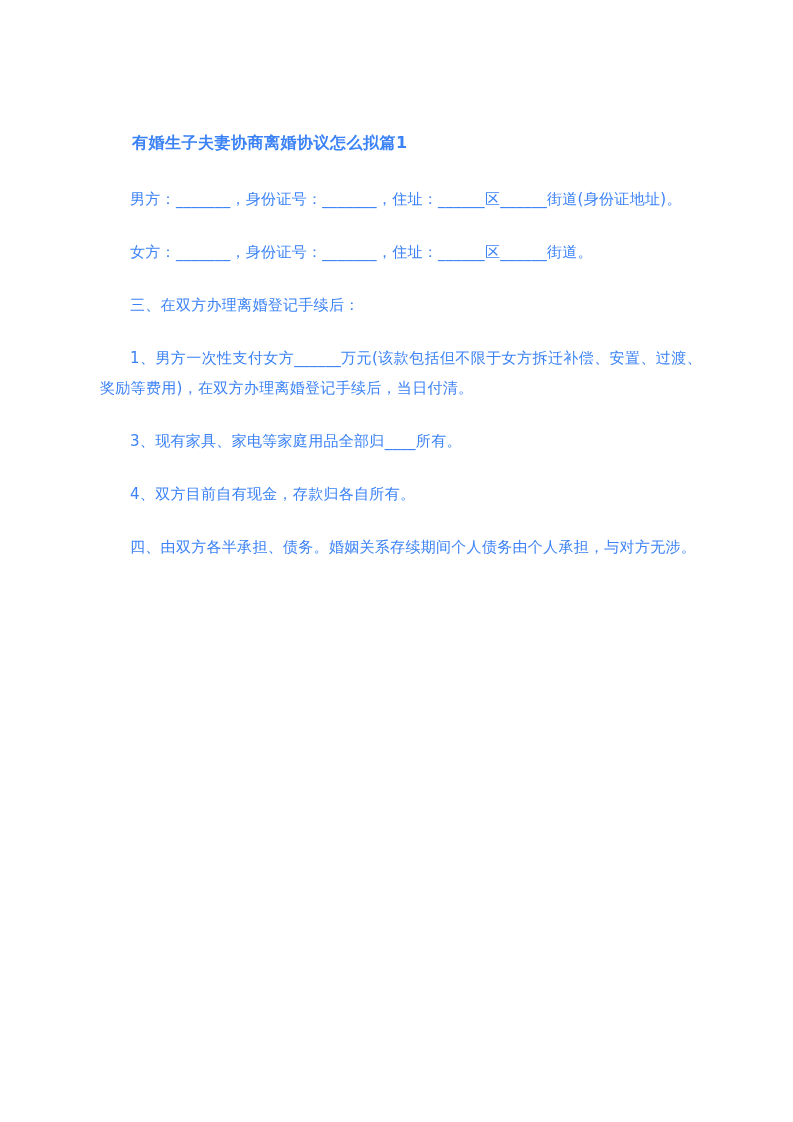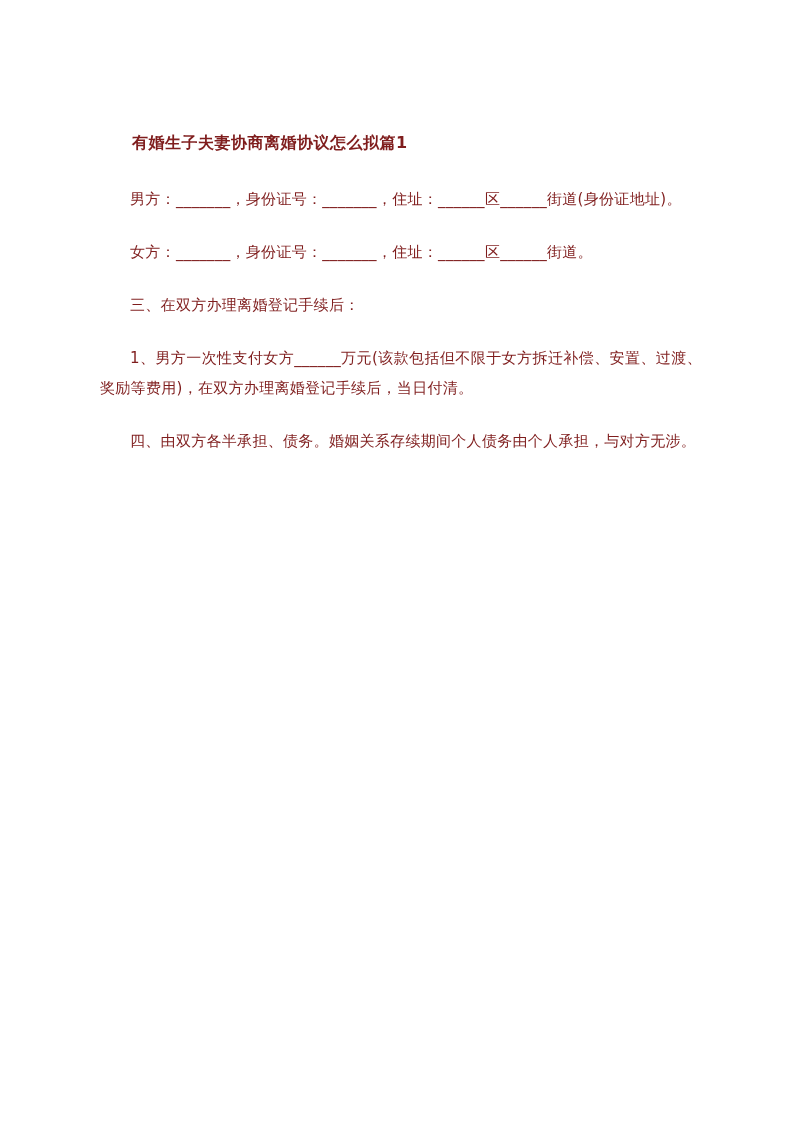--- a/index.html
+++ b/index.html
@@ -8,21 +8,21 @@
     background: #ffffff;
   }
   .page {
     position: relative;
     width: 793px;
     height: 1122px;
     background: #ffffff;
     box-sizing: border-box;
     padding: 128px 91px 60px 100px;
     font-family: "DejaVu Sans", sans-serif;
-    color: #7f1d1d;
+    color: #3b82f6;
     overflow: hidden;
   }
   .doc-title {
     font-size: 16px;
     font-weight: bold;
     line-height: 30px;
     margin: 0 0 26px 0;
     text-indent: 2em;
     letter-spacing: 0.5px;
   }
@@ -39,14 +39,16 @@
 </style>
 </head>
 <body>
 
 <div class="page">
   <h1 class="doc-title">有婚生子夫妻协商离婚协议怎么拟篇1</h1>
   <p class="para">男方：_______，身份证号：_______，住址：______区______街道(身份证地址)。</p>
   <p class="para">女方：_______，身份证号：_______，住址：______区______街道。</p>
   <p class="para">三、在双方办理离婚登记手续后：</p>
   <p class="para">1、男方一次性支付女方______万元(该款包括但不限于女方拆迁补偿、安置、过渡、奖励等费用)，在双方办理离婚登记手续后，当日付清。</p>
+  <p class="para">3、现有家具、家电等家庭用品全部归____所有。</p>
+  <p class="para">4、双方目前自有现金，存款归各自所有。</p>
   <p class="para">四、由双方各半承担、债务。婚姻关系存续期间个人债务由个人承担，与对方无涉。</p>
 </div>
 
 </body></html>

